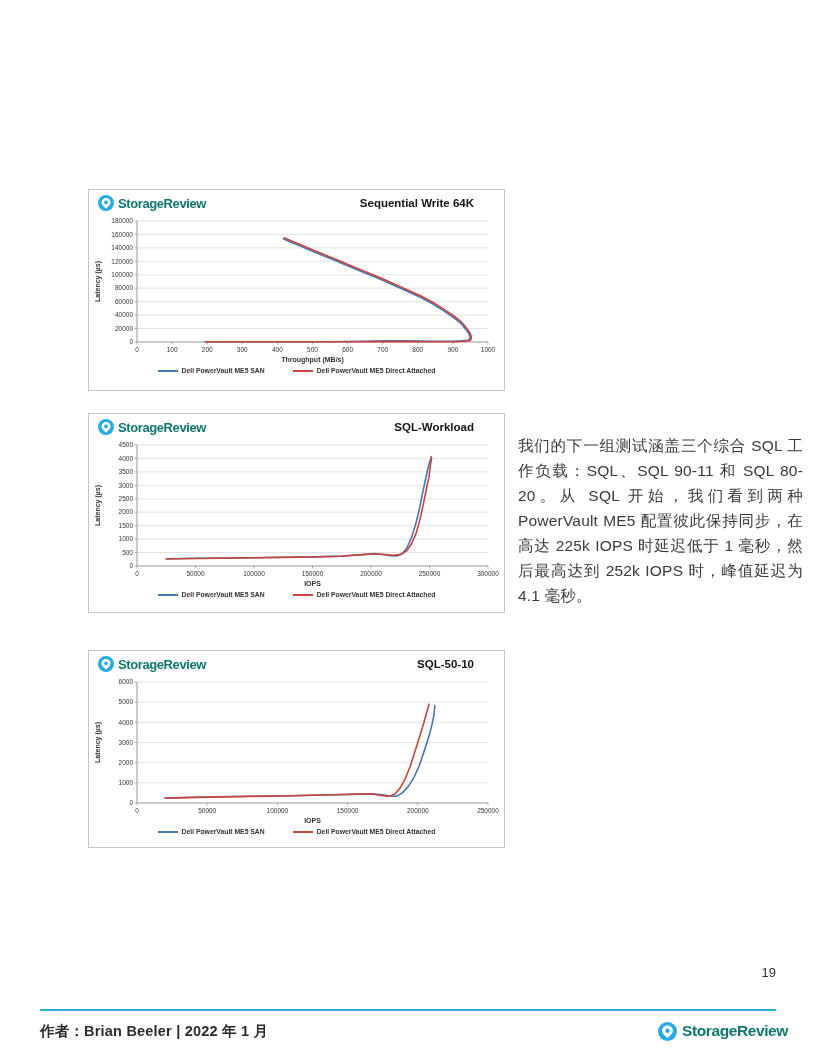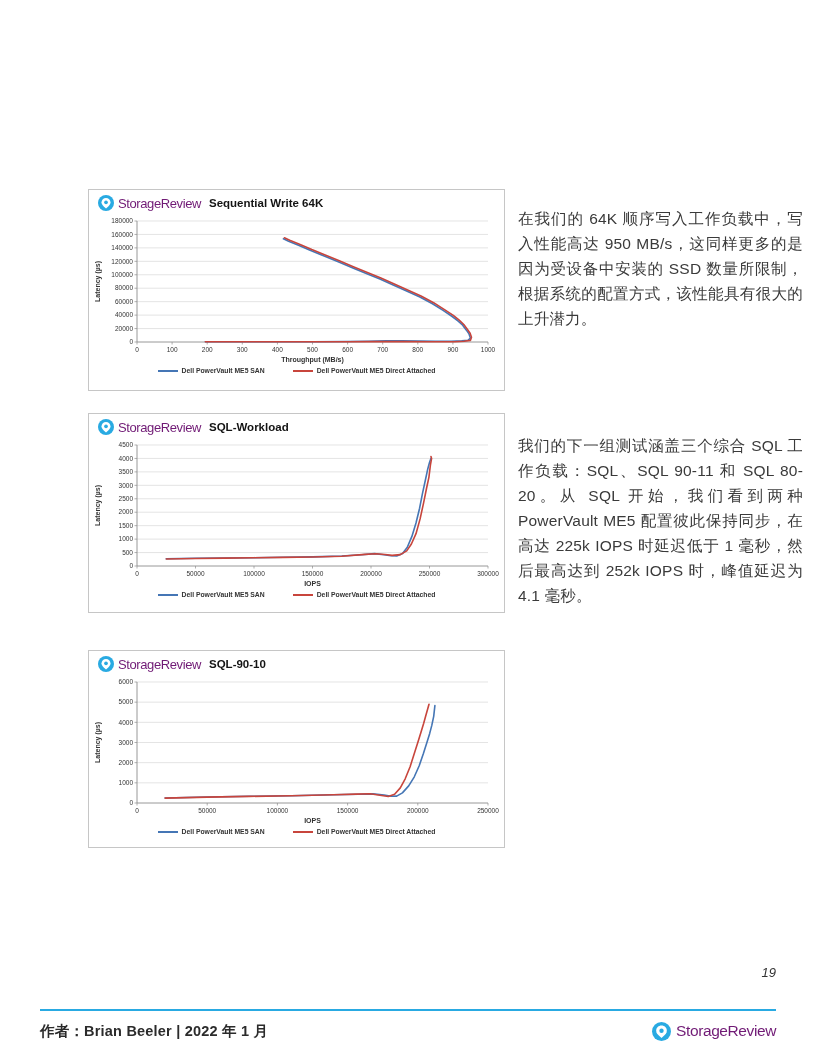--- a/index.html
+++ b/index.html
@@ -16,24 +16,24 @@
     border:1px solid #c6c6c6; box-sizing:border-box;
   }
   #card-0 { top:189px; height:202px; }
   #card-1 { top:413px; height:200px; }
   #card-2 { top:650px; height:198px; }
 
   .chart-header { position:relative; height:24px; }
   .logo { position:absolute; left:9px; top:5px; display:flex; align-items:center; gap:4px; }
   .logo svg { display:block; }
   .logo-text {
-    font-weight:normal; font-size:13px; color:#701a75; letter-spacing:-0.4px;
+    font-weight:bold; font-size:13px; color:#0f766e; letter-spacing:-0.4px;
   }
   .chart-title {
-    position:absolute; left:120px; right:30px; top:7px; text-align:left;
+    position:absolute; left:120px; right:30px; top:7px; text-align:right;
     font-weight:bold; font-size:11.5px; color:#141414;
   }
   .chart-plot { margin:0 2px; }
   .chart-plot svg { display:block; }
   .chart-legend {
     display:flex; justify-content:center; align-items:center; gap:28px;
     font-size:6.8px; font-weight:bold; color:#333; margin-top:1px;
   }
   .legend-item { display:flex; align-items:center; gap:4px; }
   .legend-swatch { width:20px; height:2px; display:inline-block; }
@@ -42,24 +42,24 @@
   .para {
     position:absolute; left:518px; width:285px;
     font-size:15.5px; line-height:25px; color:#3a3a3a;
     text-align:justify; letter-spacing:0.2px;
   }
   #para-0 { top:190px; }
   #para-1 { top:417px; }
   #para-2 { top:652px; }
 
   
-  .page-number { position:absolute; top:965px; right:40px; font-size:13px; color:#333;font-style:italic; }
+  .page-number { position:absolute; top:965px; right:40px; font-size:13px; color:#333; }
   .footer-rule { position:absolute; left:40px; right:40px; top:1009px; height:2px; background:var(--accent,#2daae1); }
   .footer-bar {
-    position:absolute; left:40px; right:40px; top:1016px; height:30px;
+    position:absolute; left:40px; right:28px; top:1016px; height:30px;
     display:flex; justify-content:space-between; align-items:center;
   }
   .footer-author { font-size:14.5px; font-weight:bold; color:#2b2b2b; letter-spacing:0.2px; }
   .footer-brand { display:flex; align-items:center; gap:5px; }
   .footer-brand .logo-text { font-size:15.5px; }
 </style>
 </head>
 <body>
 
 <div class="page">
@@ -229,21 +229,21 @@
   <div class="chart-card" id="card-2">
     <div class="chart-header">
       <span class="logo">
         <svg width="16" height="16" viewBox="0 0 20 20">
           <circle cx="10" cy="10" r="10" style="fill:var(--accent,#29aae2)"></circle>
           <path d="M10 3.8 C13.2 3.8 15.6 6.2 15.6 9.2 C15.6 11.6 14 13.2 12.5 14.6 L10 16.9 L7.5 14.6 C6 13.2 4.4 11.6 4.4 9.2 C4.4 6.2 6.8 3.8 10 3.8 Z" fill="#ffffff"></path>
           <circle cx="10" cy="9.2" r="2.3" style="fill:var(--accent,#29aae2)"></circle>
         </svg>
         <span class="logo-text">StorageReview</span>
       </span>
-      <span class="chart-title">SQL-90-10</span>
+      <span class="chart-title">SQL-50-10</span>
     </div>
     <div class="chart-plot">
         <svg viewBox="0 0 410 152" width="410" height="152">
           <line x1="43.5" y1="128" x2="46" y2="128" stroke="#8c8c8c" stroke-width="0.7"></line>
           <text x="42" y="130.2" text-anchor="end" font-size="6.5" fill="#333">0</text>
           <line x1="46" y1="107.83333333333334" x2="397" y2="107.83333333333334" stroke="#d9d9d9" stroke-width="0.7"></line>
           <line x1="43.5" y1="107.83333333333334" x2="46" y2="107.83333333333334" stroke="#8c8c8c" stroke-width="0.7"></line>
           <text x="42" y="110.03333333333335" text-anchor="end" font-size="6.5" fill="#333">1000</text>
           <line x1="46" y1="87.66666666666667" x2="397" y2="87.66666666666667" stroke="#d9d9d9" stroke-width="0.7"></line>
           <line x1="43.5" y1="87.66666666666667" x2="46" y2="87.66666666666667" stroke="#8c8c8c" stroke-width="0.7"></line>
@@ -285,21 +285,20 @@
           <span class="legend-swatch" style="background: rgb(69, 118, 181);"></span>
           <span>Dell PowerVault ME5 SAN</span>
         </span>
         <span class="legend-item">
           <span class="legend-swatch" style="background: rgb(200, 69, 60);"></span>
           <span>Dell PowerVault ME5 Direct Attached</span>
         </span>
       </div>
   </div>
 
-  <p class="para" id="para-0">在我们的 64K 顺序写入工作负载中，写入性能高达 950 MB/s，这同样更多的是因为受设备中安装的 SSD 数量所限制，根据系统的配置方式，该性能具有很大的上升潜力。</p>
   <p class="para" id="para-1">我们的下一组测试涵盖三个综合 SQL 工作负载：SQL、SQL 90-11 和 SQL 80-20。从 SQL 开始，我们看到两种 PowerVault ME5 配置彼此保持同步，在高达 225k IOPS 时延迟低于 1 毫秒，然后最高达到 252k IOPS 时，峰值延迟为 4.1 毫秒。</p>
 
   <div class="page-number">19</div>
   <div class="footer-rule"></div>
   <div class="footer-bar">
     <span class="footer-author">
       <span>作者：</span><span>Brian Beeler</span>
       <span>|</span>
       <span>2022 年 1 月</span>
     </span>

